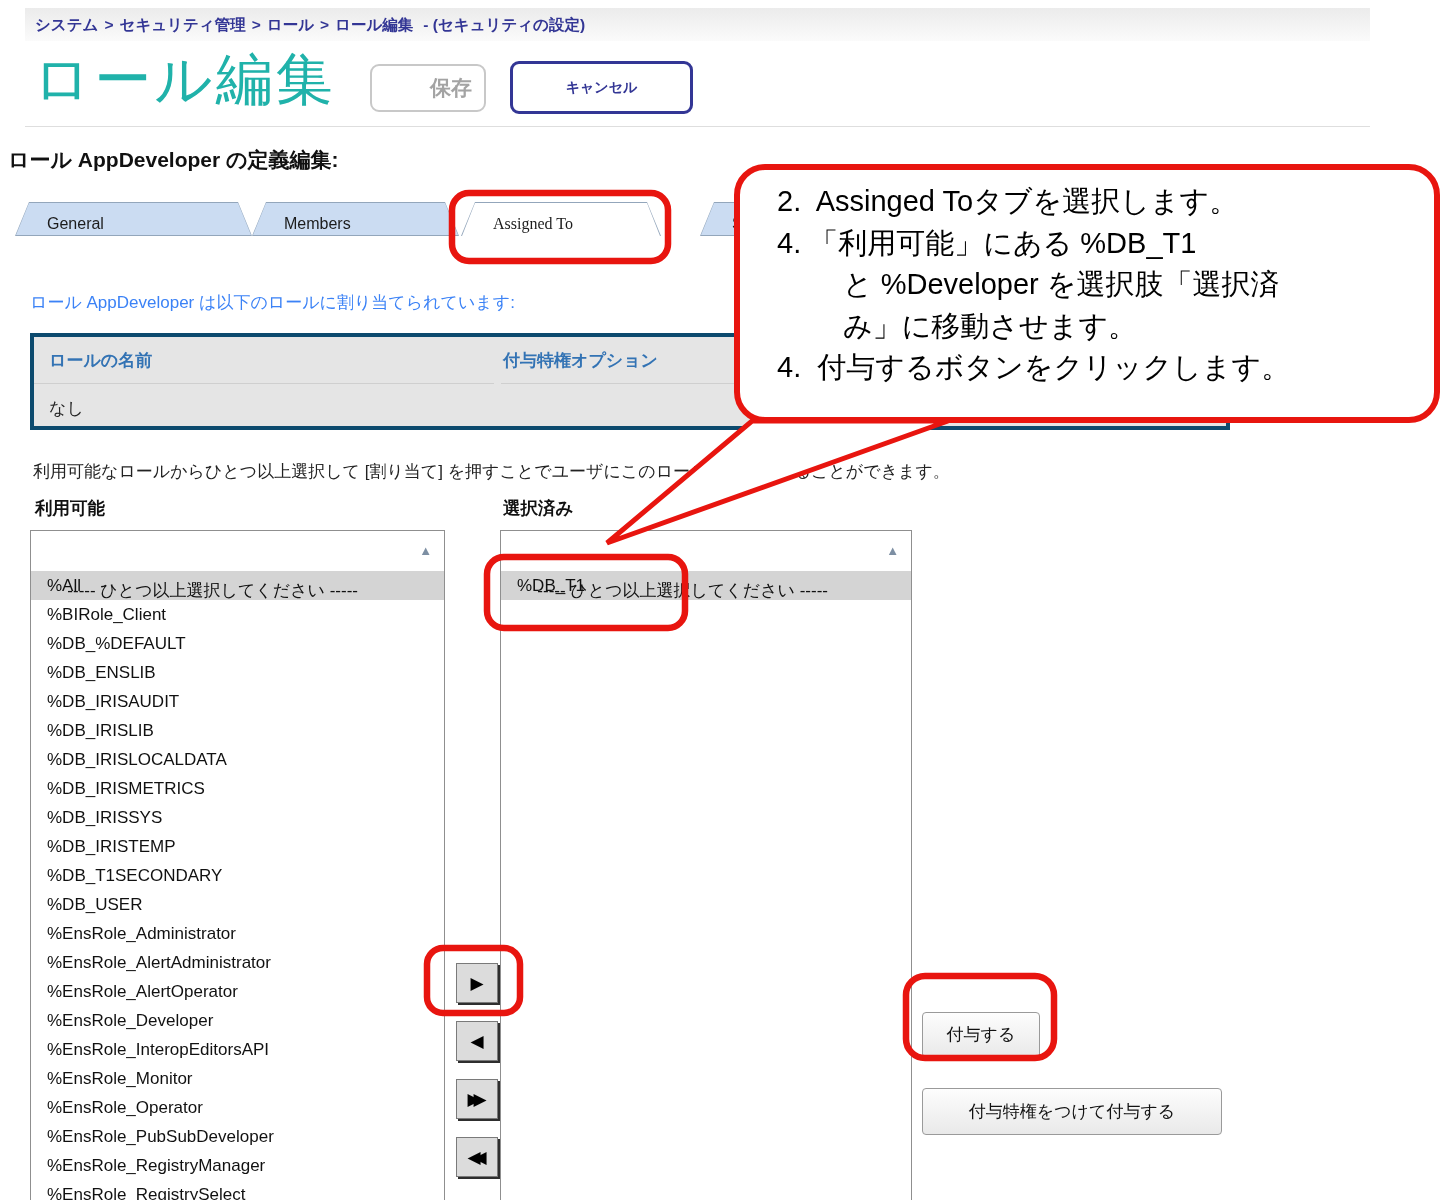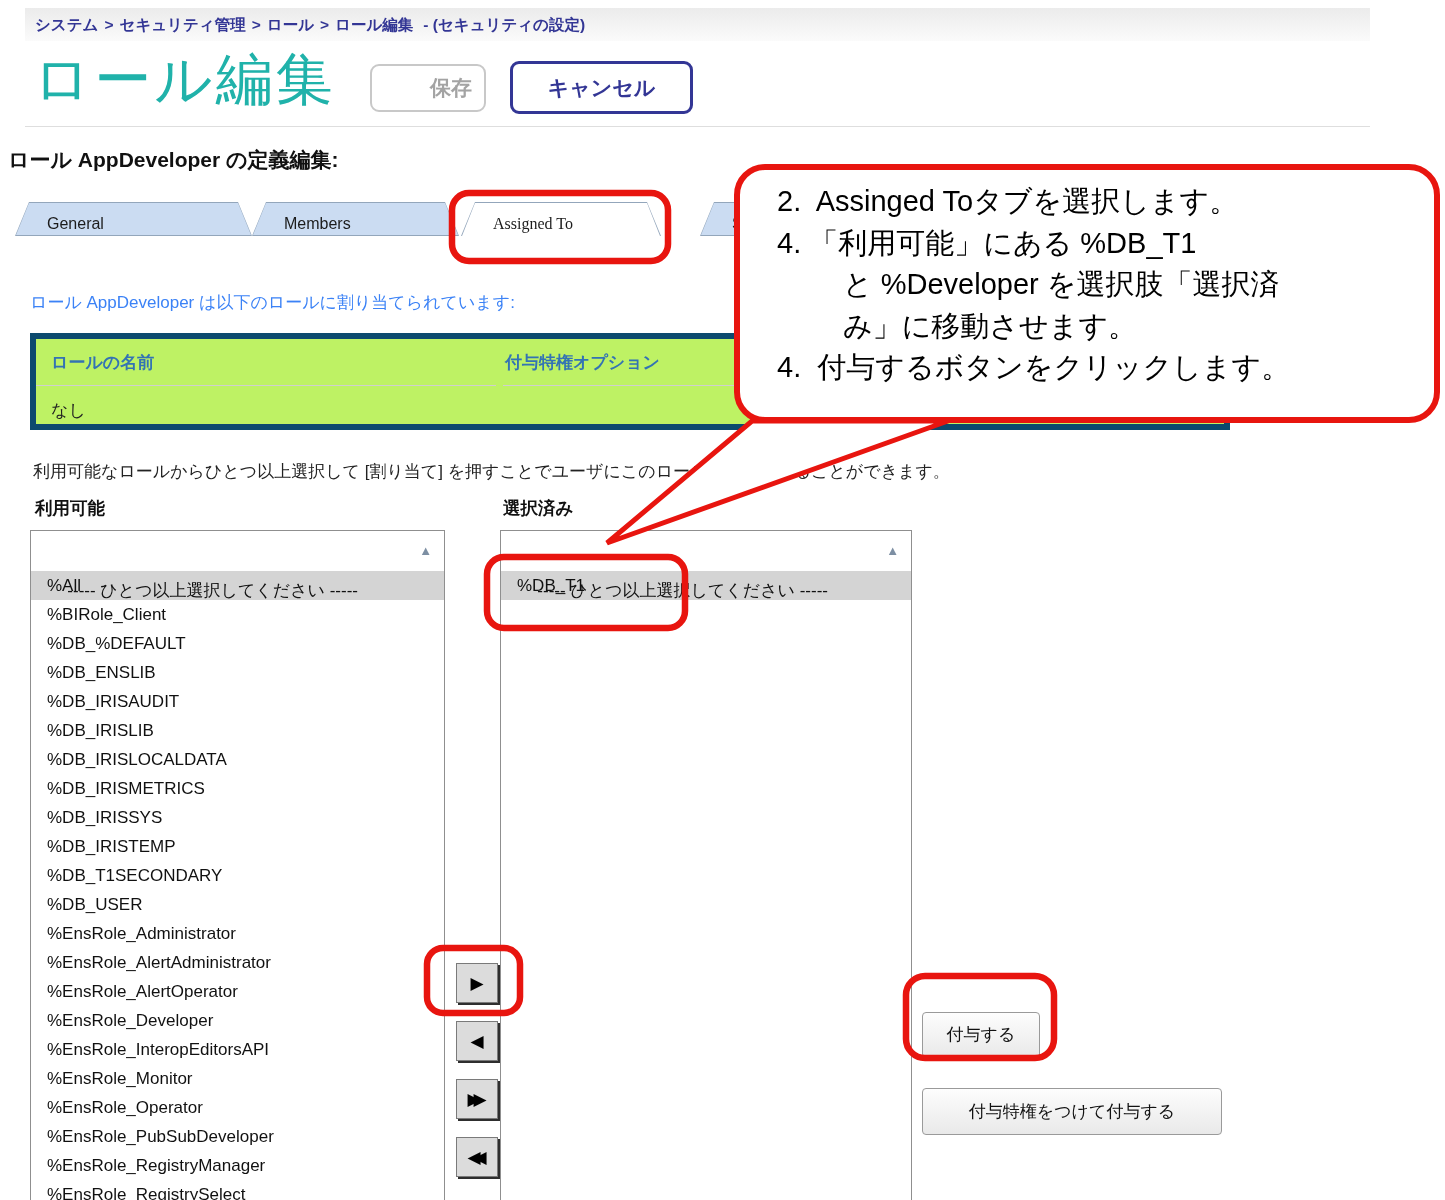--- a/index.html
+++ b/index.html
@@ -16,39 +16,39 @@
   .crumb-suffix { margin-left:10px; }
 
   
   .page-title { position:absolute; left:33px; top:42px; font-size:57px; font-weight:500;
     color:#20b2aa; letter-spacing:3px; white-space:nowrap; }
   .btn-save { position:absolute; left:370px; top:64px; width:116px; height:48px;
     background:#fff; border:2px solid #c8c8c8; border-radius:9px; color:#a3a3a3;
     font-size:21px; font-weight:bold; text-align:center; line-height:44px;padding-left:46px; }
   .btn-cancel { position:absolute; left:510px; top:61px; width:183px; height:53px;
     background:#fff; border:3px solid #333695; border-radius:9px; color:#333695;
-    font-size:21px; font-weight:bold; text-align:center; line-height:47px; }
+    font-size:14px; font-weight:bold; text-align:center; line-height:47px; }
   .title-divider { position:absolute; left:25px; top:126px; width:1345px; height:1px; background:#dedede; }
 
   .edit-heading { position:absolute; left:8px; top:146px; font-size:21px; font-weight:bold; color:#111; white-space:nowrap; }
 
   
   .tab { position:absolute; top:202px; height:34px; }
   .tab-border { position:absolute; left:0; top:0; right:0; bottom:0; background:#93a6bb;
     clip-path:polygon(14px 0, calc(100% - 14px) 0, 100% 100%, 0 100%); }
   .tab-fill { position:absolute; left:1px; top:1px; right:1px; bottom:1px; background:#cbdcf2;
     clip-path:polygon(13px 0, calc(100% - 13px) 0, 100% 100%, 0 100%); }
   .tab.active .tab-fill { bottom:0; background:#ffffff; }
   .tab-label { position:relative; display:block; padding-left:32px; line-height:43px; font-size:16px; color:#1c1c1c; }
 
   .assigned-desc { position:absolute; left:30px; top:291px; font-size:17px; color:#3b82f6; white-space:nowrap; }
 
   
   .roles-table { position:absolute; left:30px; top:333px; width:1200px; height:97px;
-    border:6px solid #0c4a6e; background:#bef264; }
+    border:4px solid #0c4a6e; background:#e5e5e5; }
   .th1 { position:absolute; left:0; top:0; width:460px; height:47px; border-bottom:1px solid #cfcfcf;
     padding-left:15px; line-height:47px; color:#3373b4; font-weight:bold; font-size:17px; }
   .th2 { position:absolute; left:467px; top:0; width:731px; height:47px; border-bottom:1px solid #cfcfcf;
     padding-left:2px; line-height:47px; color:#3373b4; font-weight:bold; font-size:17px; }
   .td-none { position:absolute; left:0; top:47px; width:1198px; height:49px;
     padding-left:15px; line-height:49px; font-size:17px; color:#222; }
 
   .instruction { position:absolute; left:33px; top:460px; font-size:17px; color:#222; white-space:nowrap; }
 
   .list-label { position:absolute; top:496px; font-size:17.5px; font-weight:bold; color:#111; }

